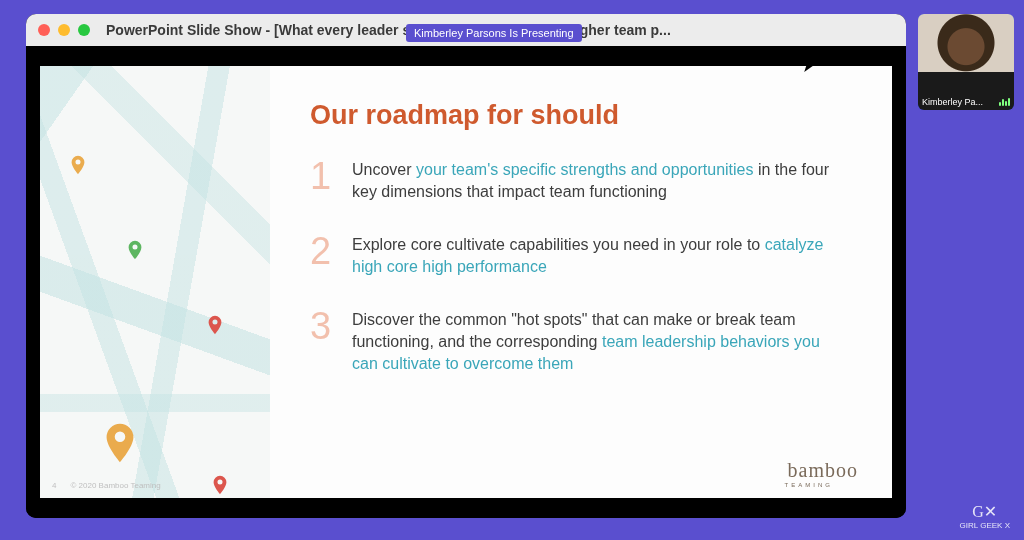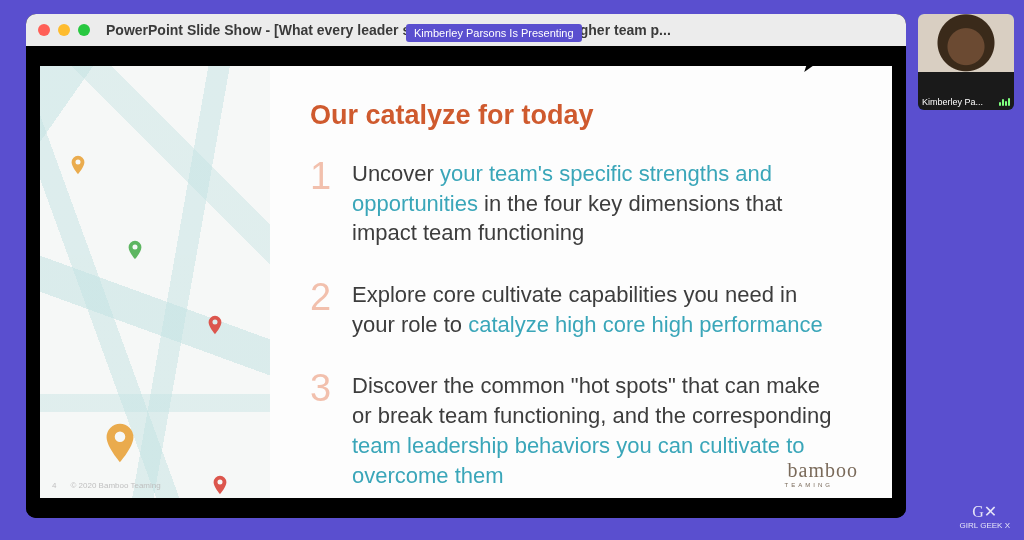--- a/index.html
+++ b/index.html
@@ -114,21 +114,21 @@
     align-items: flex-start;
   }
   .num {
     font-size: 38px;
     font-weight: 300;
     color: #f2c0ad;
     line-height: 1;
     min-width: 24px;
   }
   .text {
-    font-size: 22px;
+    font-size: 16px;
     line-height: 1.35;
     color: #3d3d3d;
     padding-top: 2px;
   }
   .hl { color: #3aa6b9; }
 
   .brand {
     position: absolute;
     right: 34px; bottom: 10px;
     text-align: center;
@@ -238,21 +238,21 @@
               <path fill="#d9443a" d="M12 2a7 7 0 0 0-7 7c0 5 7 13 7 13s7-8 7-13a7 7 0 0 0-7-7zm0 9.5A2.5 2.5 0 1 1 12 6a2.5 2.5 0 0 1 0 5.5z"></path>
             </svg>
         </div>
         <div class="map-footer">
           <span>4</span>
           <span>© 2020 Bamboo Teaming</span>
         </div>
       </div>
 
       <div class="content">
-        <div class="slide-title">Our catalyze for today</div>
+        <div class="slide-title">Our roadmap for should</div>
 
         <div class="item">
           <div class="num">1</div>
           <div class="text">
             <span>Uncover </span><span class="hl">your team's specific strengths and opportunities</span><span> in the four key dimensions that impact team functioning</span>
           </div>
         </div>
 
         <div class="item">
           <div class="num">2</div>

